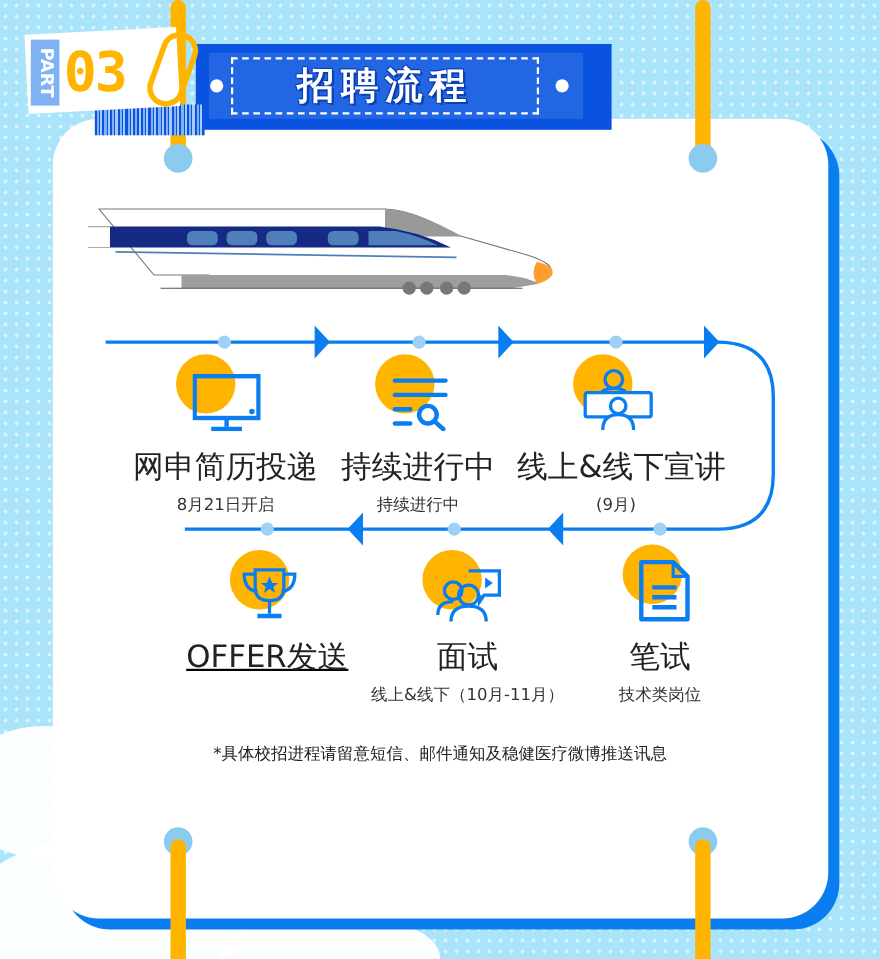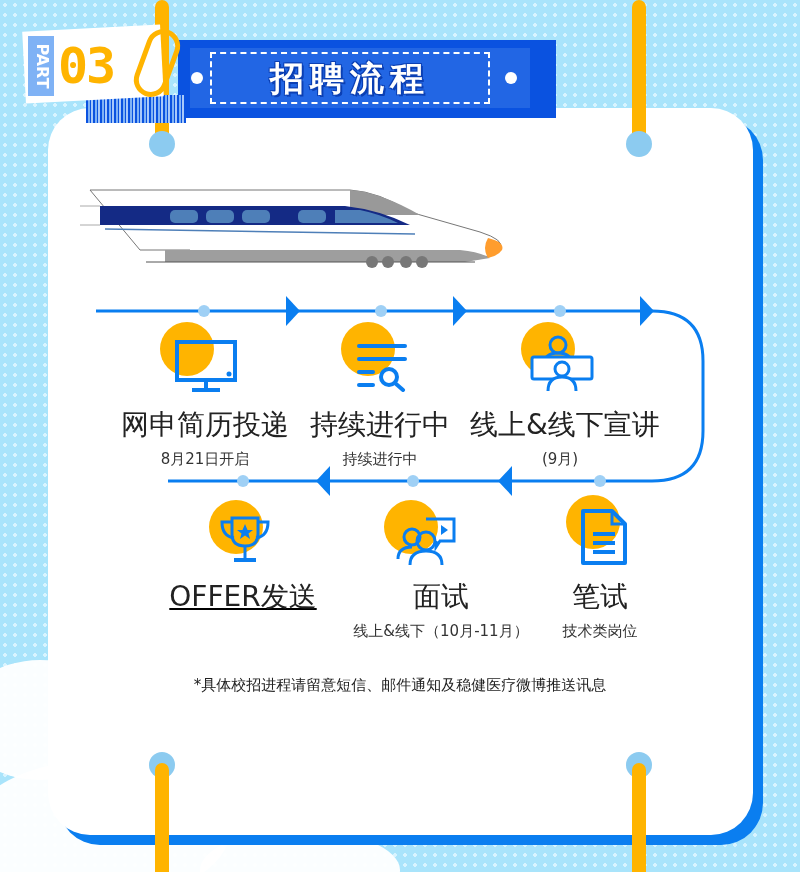--- a/index.html
+++ b/index.html
@@ -157,21 +157,21 @@
 
 <div class="yellow-circle" style="left:384px;top:500px;"></div>
 <svg class="abs" style="left:396px;top:515px;" width="62" height="52" viewBox="0 0 62 52">
   <path d="M30 4 L58 4 L58 26 L44 26 L40 32 L40 26" fill="none" stroke="#0a7ef0" stroke-width="3"></path>
   <polygon points="45,10 52,15 45,20" fill="#0a7ef0"></polygon>
   <circle cx="16" cy="22" r="8" fill="none" stroke="#0a7ef0" stroke-width="3"></circle>
   <path d="M2 44 Q2 32 16 32" fill="none" stroke="#0a7ef0" stroke-width="3"></path>
   <circle cx="30" cy="26" r="9" fill="none" stroke="#0a7ef0" stroke-width="3"></circle>
   <path d="M14 50 Q14 36 30 36 Q46 36 46 50" fill="none" stroke="#0a7ef0" stroke-width="3"></path>
 </svg>
-<div class="step" style="left:336px;top:578px;width:210px;">
+<div class="step" style="left:320px;top:578px;width:210px;">
   <div class="step-title">面试</div>
   <div class="step-sub">线上&amp;线下（10月-11月）</div>
 </div>
 
 <div class="yellow-circle" style="left:209px;top:500px;"></div>
 <svg class="abs" style="left:218px;top:514px;" width="54" height="52" viewBox="0 0 54 52">
   <path d="M14 4 L40 4 L40 20 Q40 32 27 32 Q14 32 14 20 Z" fill="none" stroke="#0a7ef0" stroke-width="3"></path>
   <path d="M14 8 L4 8 Q4 22 16 24" fill="none" stroke="#0a7ef0" stroke-width="3"></path>
   <path d="M40 8 L50 8 Q50 22 38 24" fill="none" stroke="#0a7ef0" stroke-width="3"></path>
   <polygon points="27,10 29.5,16 35,16 30.5,19.5 32,25 27,21.5 22,25 23.5,19.5 19,16 24.5,16" fill="#0a7ef0"></polygon>

